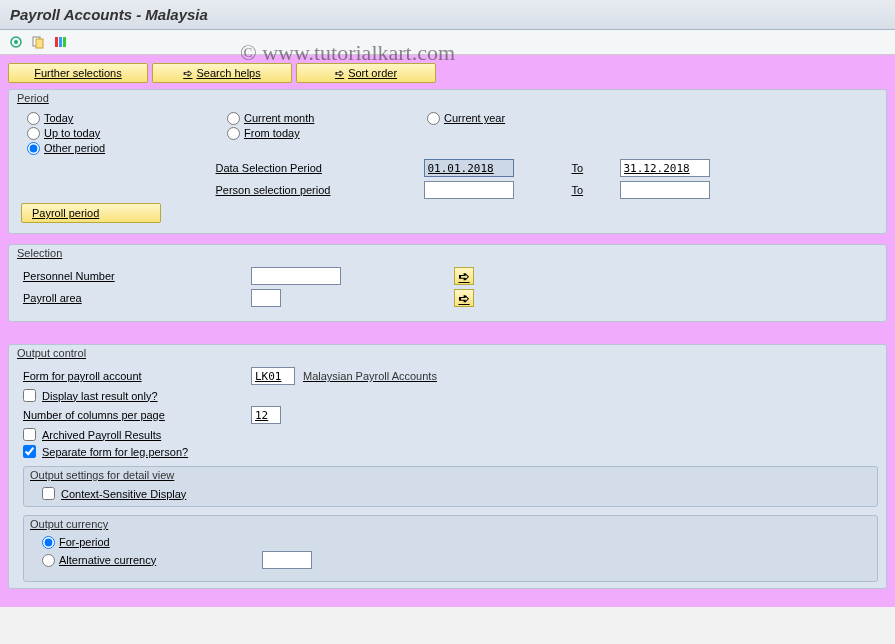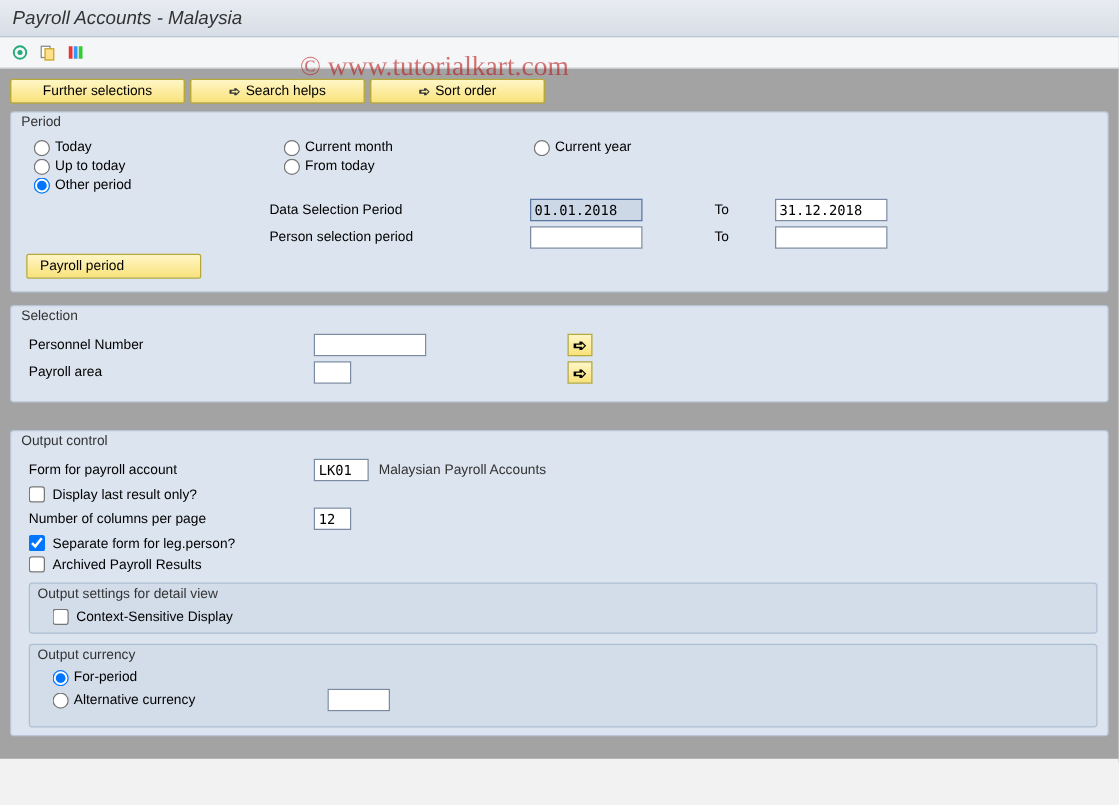--- a/index.html
+++ b/index.html
@@ -11,50 +11,51 @@
     width: 895px;
     height: 644px;
     overflow: hidden;
     position: relative;
   }
   .title-bar {
     background: linear-gradient(#e8ecf1, #d8dee7);
     border-bottom: 1px solid #a9b5c6;
     padding: 6px 10px;
     font-size: 15px;
-    font-weight: normal;
+    font-weight: bold;
     font-style: italic;
     color: #333;
   }
   .toolbar {
     background: #f5f6f8;
     padding: 4px 8px;
     border-bottom: 1px solid #ccc;
     display: flex;
     gap: 6px;
     align-items: center;
   }
   .tb-icon {
     width: 16px; height: 16px;
     display: inline-flex; align-items:center; justify-content:center;
     font-size: 13px;
     cursor: pointer;
   }
   .watermark {
     position: absolute;
     top: 40px; left: 240px;
-    color: #b91c1c;
+    color: #404040;
     font-size: 22px;
     opacity: 0.6;
     pointer-events: none;
     font-family: Georgia, serif;
   }
   .content {
-    background: #a3a3a3;
+    background: #f0abfc;
     padding: 8px;
+    text-decoration: underline;
   }
   .button-row {
     display: flex;
     gap: 4px;
     margin-bottom: 6px;
   }
   .yellow-btn {
     background: linear-gradient(#fff6c6, #f9e27a);
     border: 1px solid #b6a93a;
     border-radius: 2px;
@@ -260,27 +261,27 @@
       <input type="checkbox" style="">
       <span>Display last result only?</span>
     </div>
 
     <div class="sel-row">
       <span class="sel-label">Number of columns per page</span>
       <input class="text-in w30" value="12" style="">
     </div>
 
     <div class="chk-row">
+      <input type="checkbox" style="">
+      <span>Archived Payroll Results</span>
+    </div>
+
+    <div class="chk-row">
       <input type="checkbox" checked="" style="">
       <span>Separate form for leg.person?</span>
-    </div>
-
-    <div class="chk-row">
-      <input type="checkbox" style="">
-      <span>Archived Payroll Results</span>
     </div>
 
     <div class="subgroup" style="padding-bottom:2px;">
       <div class="subgroup-title">Output settings for detail view</div>
       <div class="chk-row" style="margin-left:10px;">
         <input type="checkbox" style="">
         <span>Context-Sensitive Display</span>
       </div>
     </div>
 

